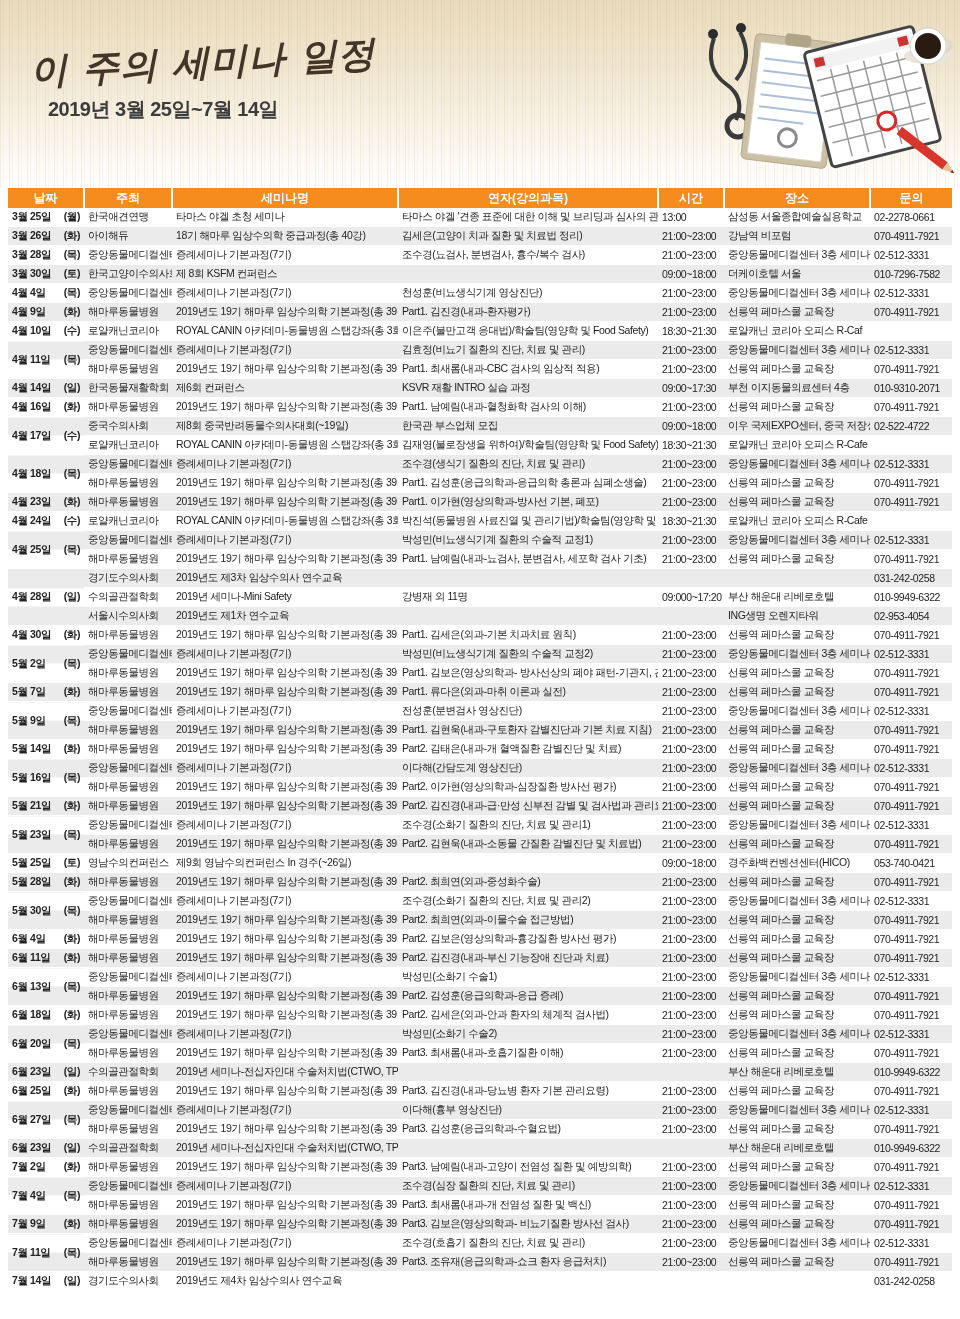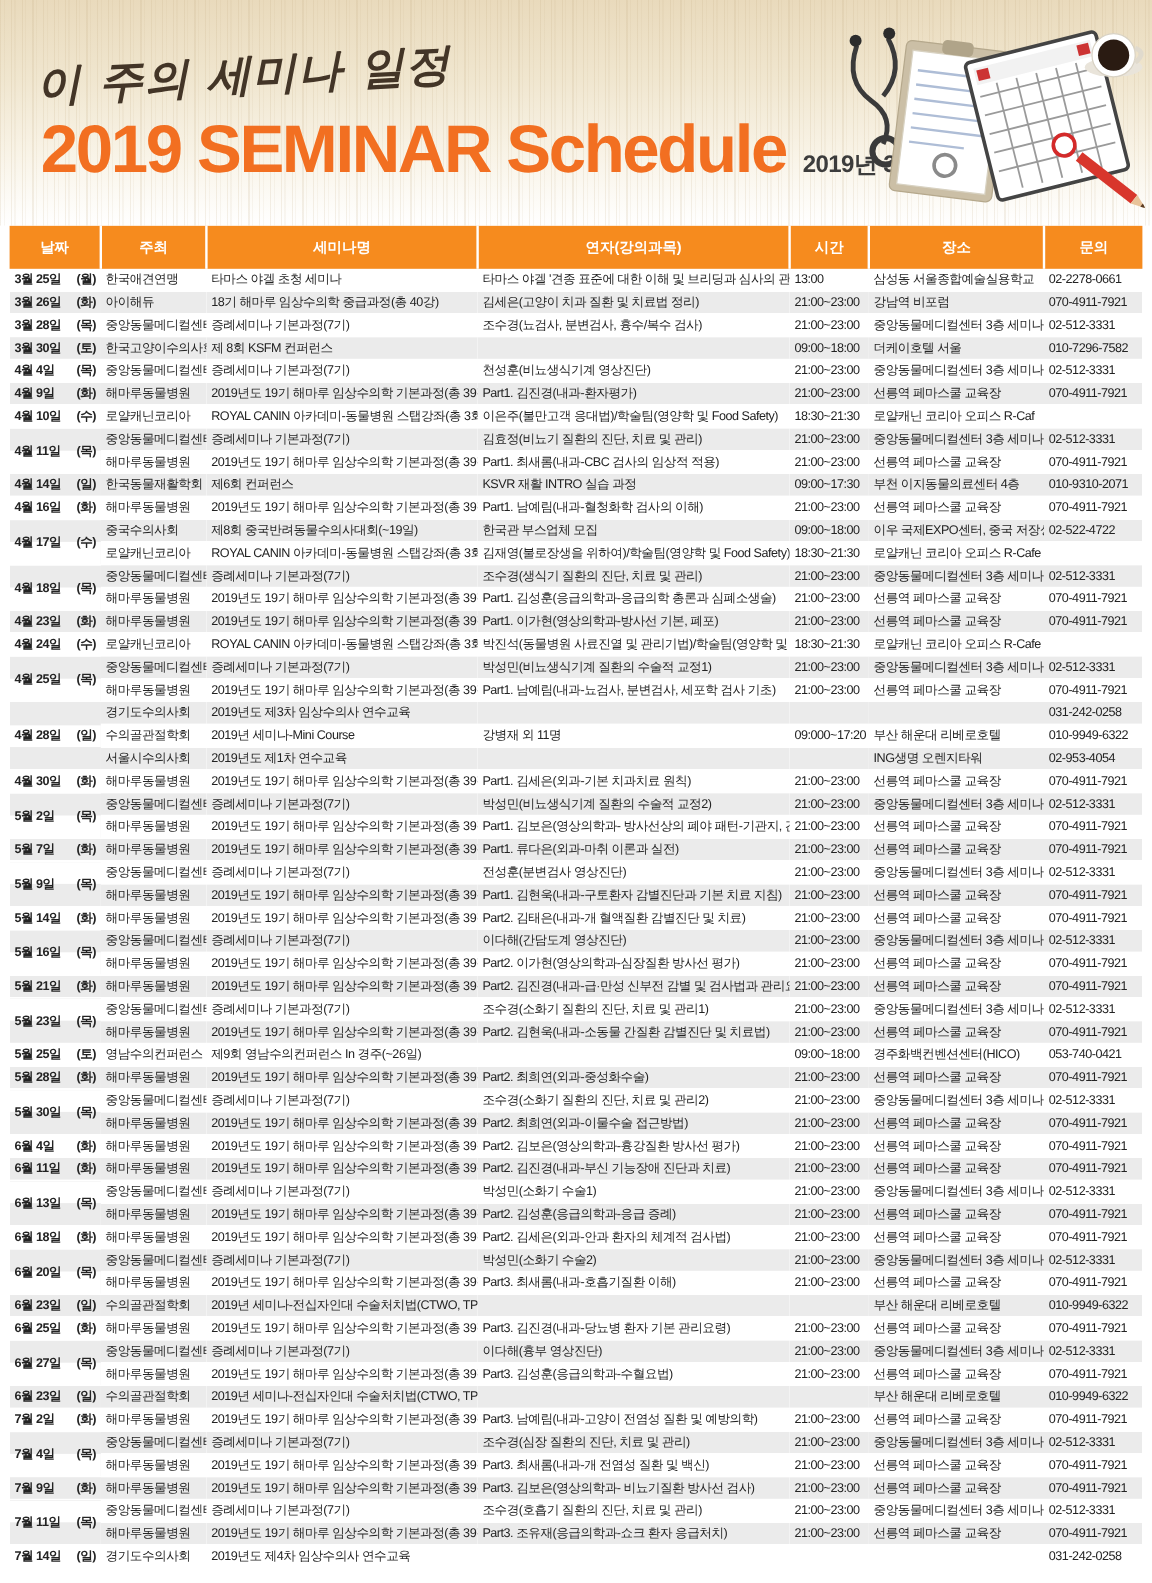--- a/index.html
+++ b/index.html
@@ -33,21 +33,21 @@
     font-weight:700;font-size:20px;color:#3c3c3c;margin-left:14px;letter-spacing:-0.5px;
   }
   .illus{position:absolute;right:6px;top:10px;}
 
   
   table.sched{
     width:944px;margin:0 8px;border-collapse:collapse;table-layout:fixed;
   }
   table.sched th{
     background:#f68b1e;color:#ffffff;font-size:12px;font-weight:700;
-    height:36px;padding:0;text-align:center;border-left:2px solid #ffffff;
+    height:20px;padding:0;text-align:center;border-left:2px solid #ffffff;
   }
   table.sched th:first-child{border-left:none;}
   table.sched td{
     height:18px;padding:0 4px;font-size:10.5px;color:#232323;
     letter-spacing:-0.4px;white-space:nowrap;overflow:hidden;
     border-bottom:1px solid #ffffff;vertical-align:middle;
   }
   tr.stripe-even{background:#ffffff;margin-left:35px;}
   tr.stripe-odd{background:#ebebeb;}
   td.c-date{
@@ -65,21 +65,20 @@
   }
 </style>
 </head>
 <body>
 
 <div class="page">
 
   <div class="banner">
     <div class="tagline">이 주의 세미나 일정</div>
     <div class="title-line">
-      <span class="main-title">2019 SEMINAR Schedule</span>
       <span class="date-range">2019년 3월 25일~7월 14일</span>
     </div>
 
     <svg class="illus" width="258" height="172" viewBox="0 0 258 172">
 
       <g>
         <path d="M18 28 q-10 30 12 46 q20 14 10 36" fill="none" stroke="#3a3a3a" stroke-width="4"></path>
         <path d="M44 22 q14 26 -4 48" fill="none" stroke="#3a3a3a" stroke-width="4"></path>
         <circle cx="17" cy="24" r="5" fill="#2c2c2c"></circle>
         <circle cx="45" cy="18" r="5" fill="#2c2c2c"></circle>
@@ -411,21 +410,21 @@
           </td>
           <td class="c-org">경기도수의사회</td>
           <td class="c-sem">2019년도 제3차 임상수의사 연수교육</td>
           <td class="c-spk"></td>
           <td class="c-time"></td>
           <td class="c-place"></td>
           <td class="c-contact">031-242-0258</td>
         </tr>
         <tr class="stripe-even">
           <td class="c-org">수의골관절학회</td>
-          <td class="c-sem">2019년 세미나-Mini Course</td>
+          <td class="c-sem">2019년 세미나-Mini Safety</td>
           <td class="c-spk">강병재 외 11명</td>
           <td class="c-time">09:000~17:20</td>
           <td class="c-place">부산 해운대 리베로호텔</td>
           <td class="c-contact">010-9949-6322</td>
         </tr>
         <tr class="stripe-odd">
           <td class="c-org">서울시수의사회</td>
           <td class="c-sem">2019년도 제1차 연수교육</td>
           <td class="c-spk"></td>
           <td class="c-time"></td>

